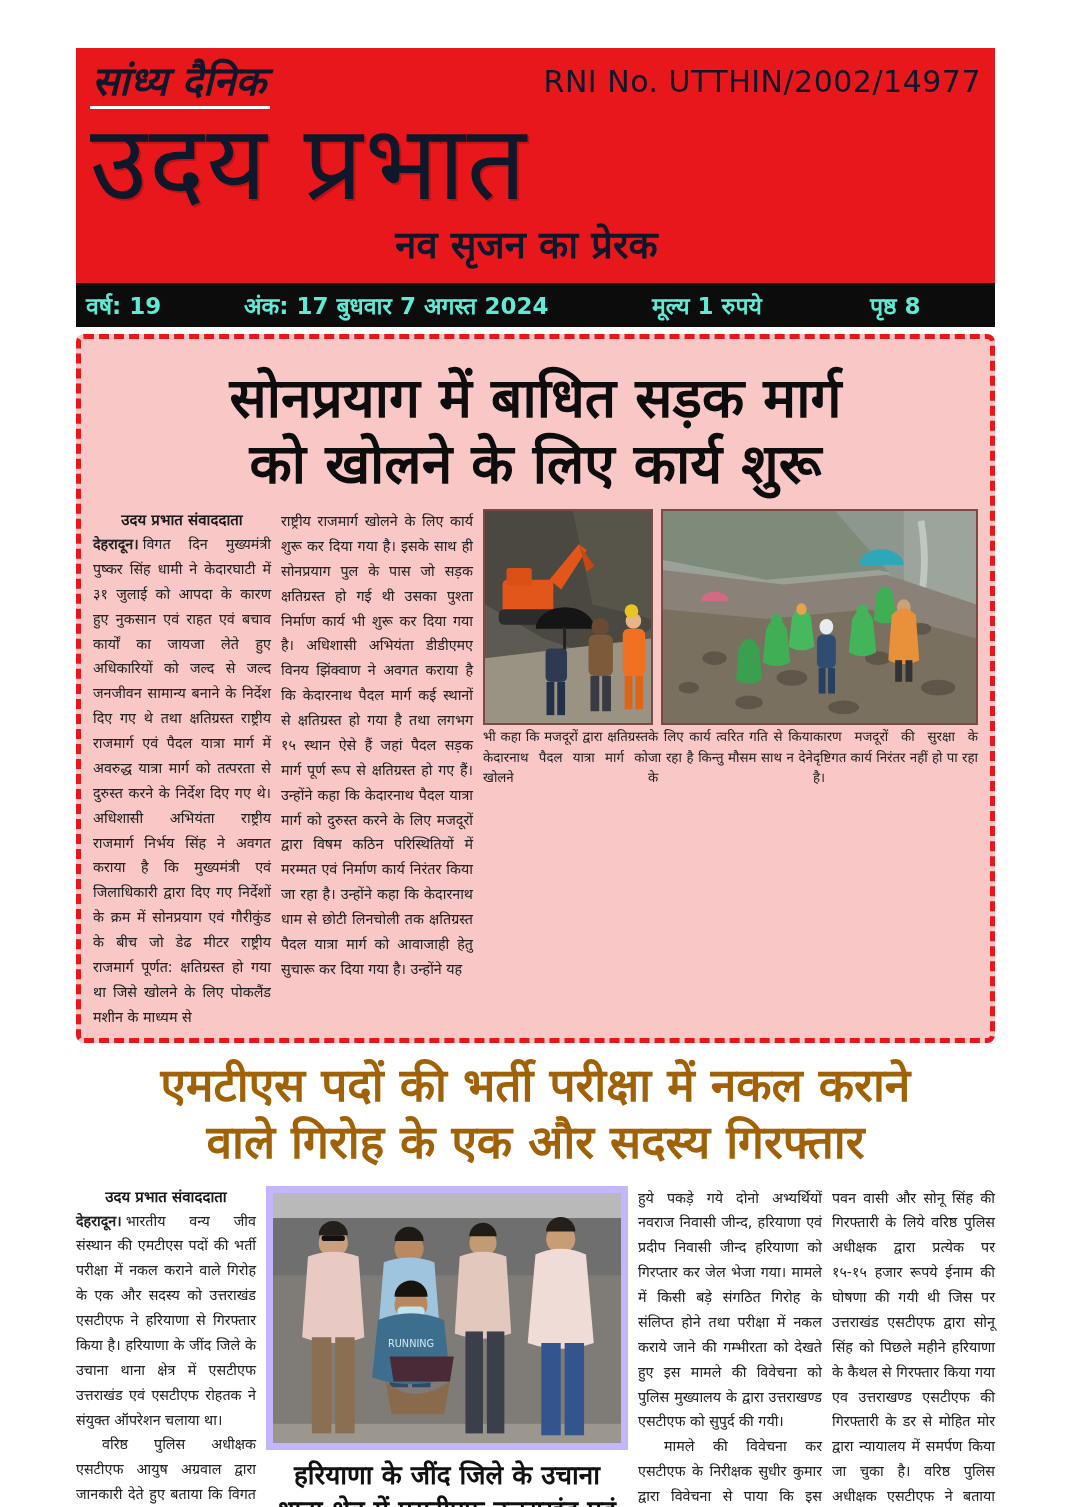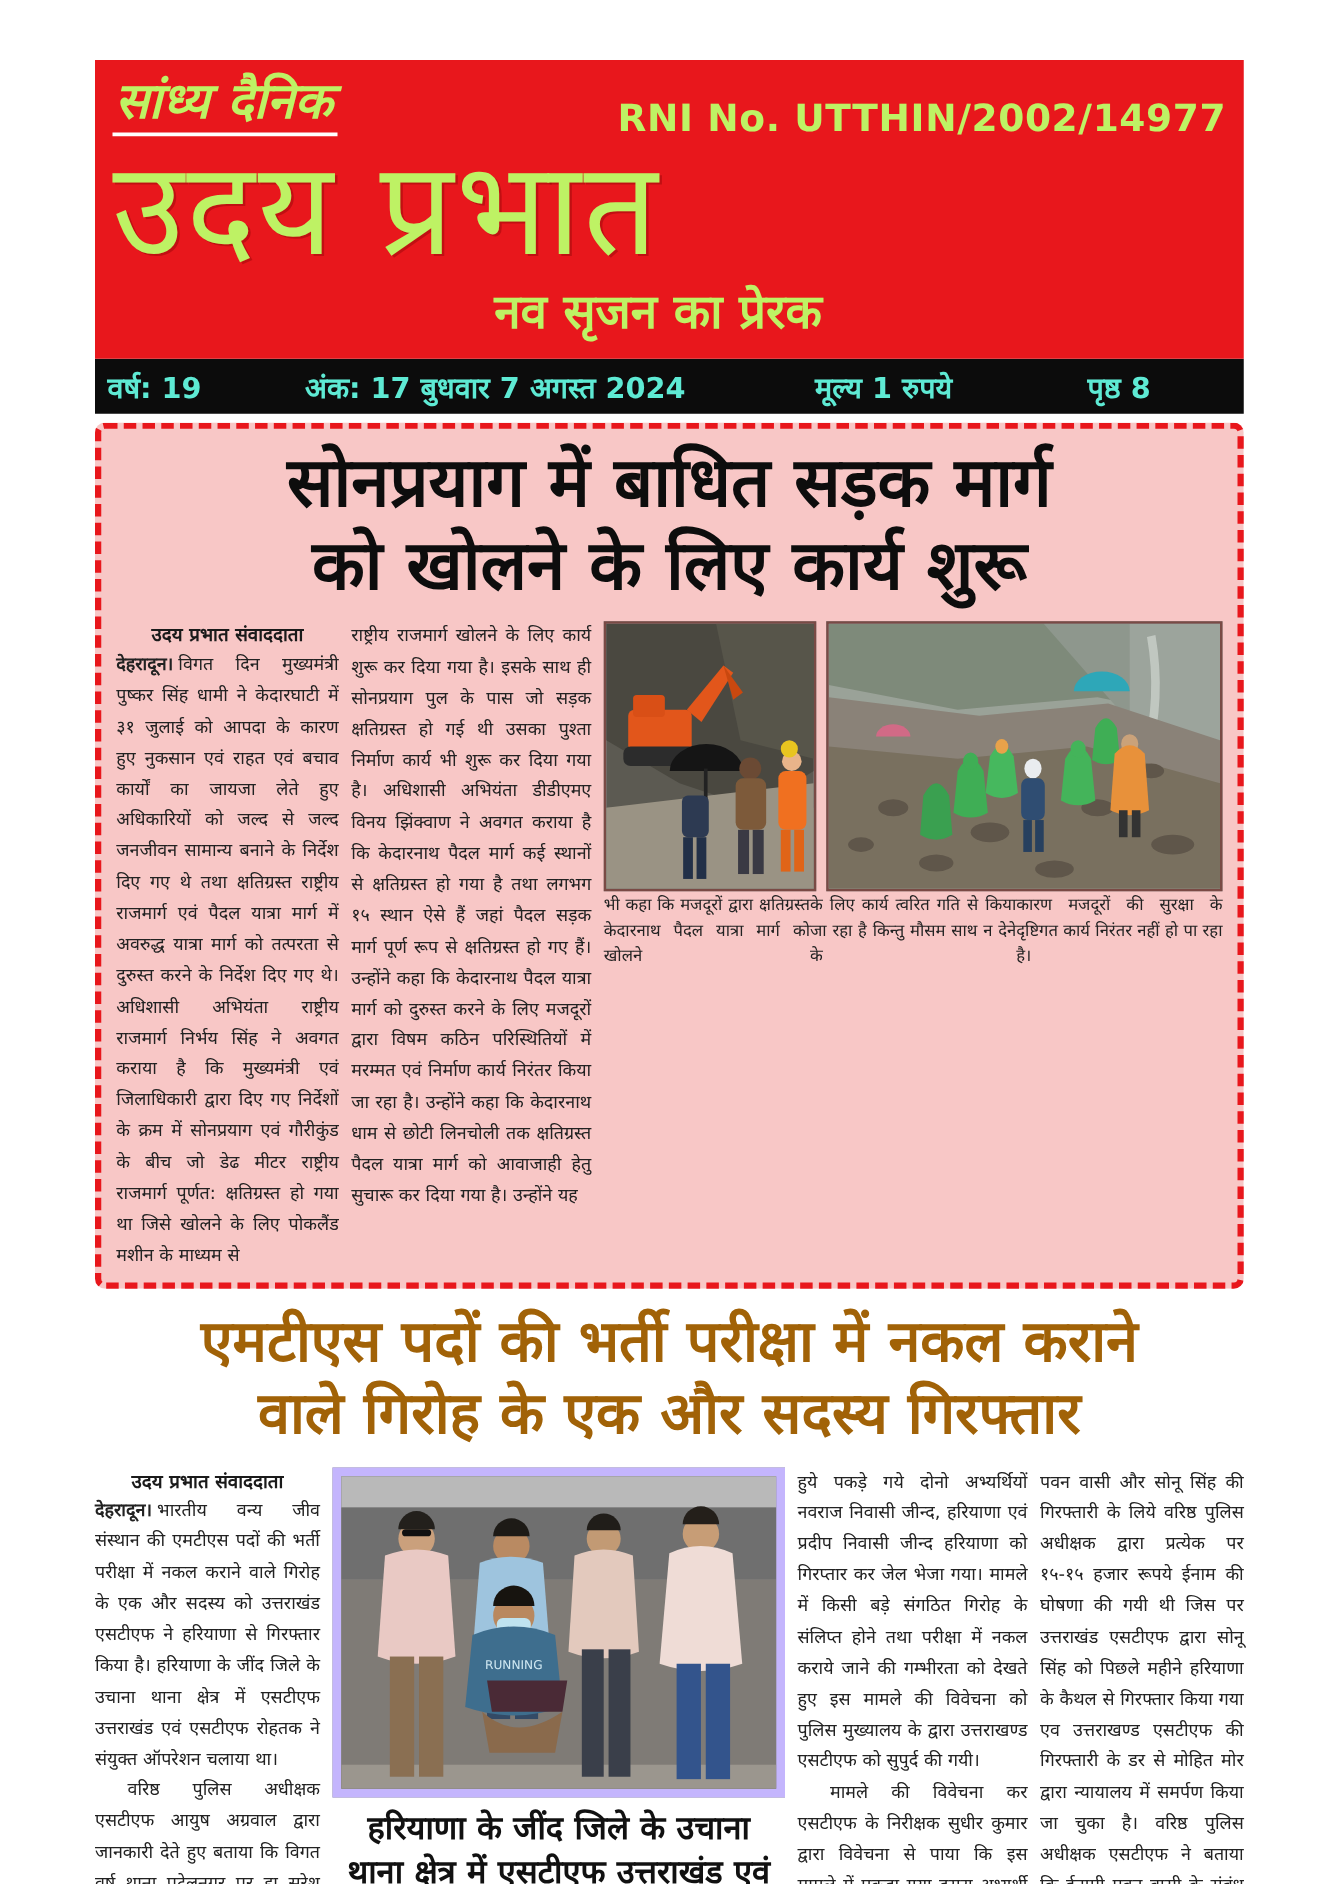--- a/index.html
+++ b/index.html
@@ -7,30 +7,30 @@
   body {
     width:1071px; min-height:1507px; margin:0 auto;
     font-family:"DejaVu Sans", sans-serif;
     color:#1a1a1a;
     position:relative;
   }
   .page { padding:48px 76px 40px 76px; }
 
   
   .masthead {
-    background:#e8171c; color:#bef264;
+    background:#e8171c; color:#0f172a;
     padding:10px 14px 14px 14px;
     position:relative;
   }
   .masthead-top { display:flex; justify-content:space-between; align-items:flex-start; }
   .edition-label {
     font-size:40px; font-weight:bold; font-style:italic;
     border-bottom:3px solid #fff; line-height:1.15; padding:0 4px 2px 2px;
   }
-  .rni { font-size:30px; font-weight:bold; letter-spacing:0.5px; margin-top:20px; }
+  .rni { font-size:30px; font-weight:normal; letter-spacing:0.5px; margin-top:6px; }
   .paper-title {
     font-size:104px; font-weight:normal; text-align:left;
     line-height:1.0; letter-spacing:2px; margin-top:2px;
     text-shadow:2px 2px 0 rgba(120,0,0,0.35);
   }
   .tagline { text-align:center; font-size:38px; font-weight:bold; padding-right:18px; margin-top:2px; }
 
   
   .info-bar {
     background:#0c0c0c; color:#5eead4;
@@ -44,21 +44,21 @@
   .ib-price { width:210px; }
 
   
   .article1 {
     margin-top:7px;
     background:#f8c7c6;
     border:5px dashed #e8171c;
     border-radius:8px;
     padding:10px 12px 8px 12px;
   }
-  .headline1 { text-align:center; font-weight:800; color:#0d0d0d; font-size:55px; line-height:1.2; }
+  .headline1 { text-align:center; font-weight:800; color:#0d0d0d; font-size:55px; line-height:1.2;margin-top:16px; }
   .a1-body { display:flex; gap:10px; margin-top:12px; }
   .byline { text-align:center; font-weight:bold; font-size:15px; margin-bottom:3px; }
   .news-col { text-align:justify; font-size:14.3px; line-height:1.74; color:#222; }
   .a1-col1 { width:178px; flex:none; }
   .a1-col2 { width:192px; flex:none; }
   .a1-right { flex:1; display:flex; flex-direction:column; }
   .dateline { font-weight:bold; margin-right:4px; }
   .photo-row { display:flex; gap:8px; }
   .photo-frame { border:2px solid #7a4a45; background:#999; }
   .photo1 { width:170px; height:216px; flex:none; }

